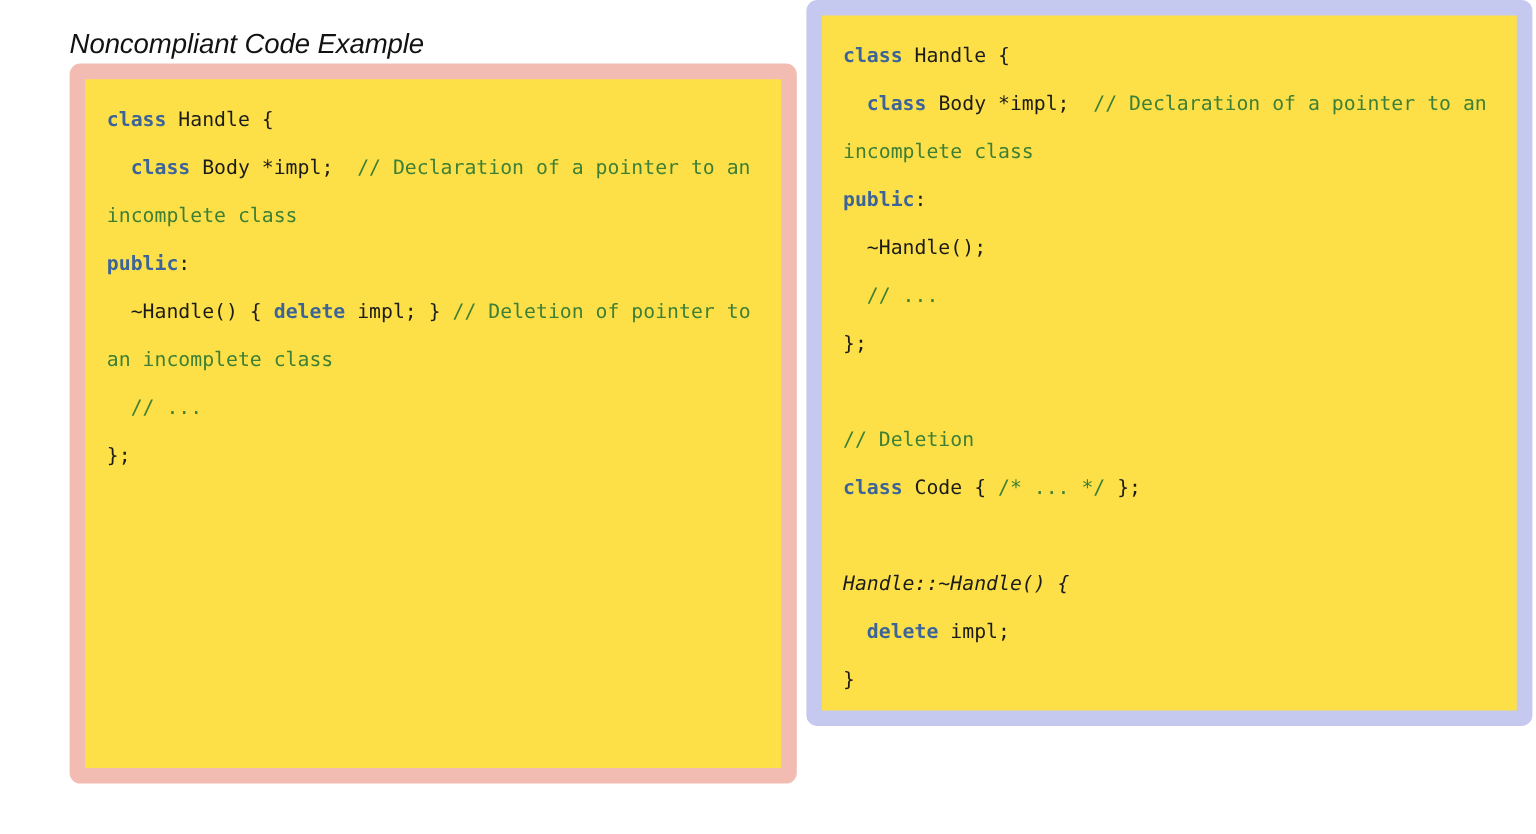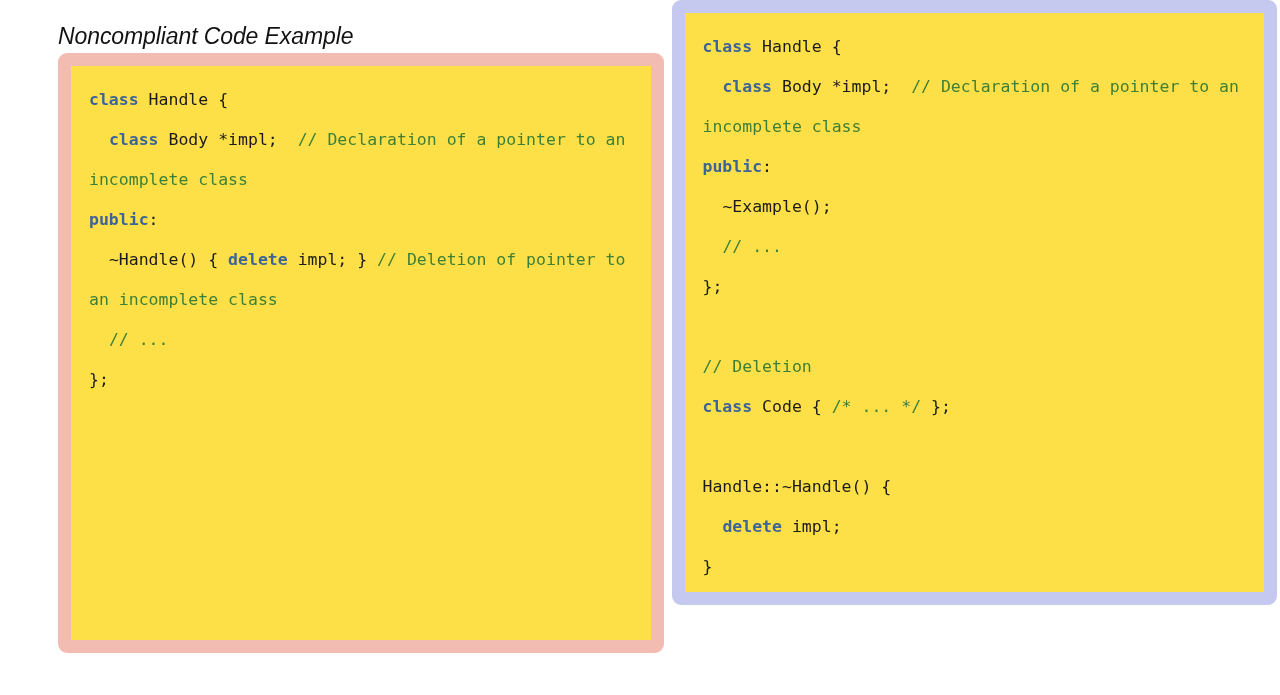--- a/index.html
+++ b/index.html
@@ -106,25 +106,25 @@
 <span class="plain" style="color: rgb(27, 27, 27);">  </span><span class="cmt" style="color: rgb(61, 127, 54);">// ...</span>
 <span class="plain" style="color: rgb(27, 27, 27);">};</span></pre>
       </div>
     </div>
 
     <div class="column">
       <div class="code-card compliant" style="border-color: rgb(198, 201, 239);">
         <pre class="code"><span class="kw" style="color: rgb(60, 100, 152);">class</span><span class="plain" style="color: rgb(27, 27, 27);"> Handle {</span>
 <span class="plain" style="color: rgb(27, 27, 27);">  </span><span class="kw" style="color: rgb(60, 100, 152);">class</span><span class="plain" style="color: rgb(27, 27, 27);"> Body *impl;  </span><span class="cmt" style="color: rgb(61, 127, 54);">// Declaration of a pointer to an incomplete class</span>
 <span class="kw" style="color: rgb(60, 100, 152);">public</span><span class="plain" style="color: rgb(27, 27, 27);">:</span>
-<span class="plain" style="color: rgb(27, 27, 27);">  ~Example();</span>
+<span class="plain" style="color: rgb(27, 27, 27);">  ~Handle();</span>
 <span class="plain" style="color: rgb(27, 27, 27);">  </span><span class="cmt" style="color: rgb(61, 127, 54);">// ...</span>
 <span class="plain" style="color: rgb(27, 27, 27);">};</span>
 <span class="blank-line"></span><span class="cmt" style="color: rgb(61, 127, 54);">// Deletion</span>
 <span class="kw" style="color: rgb(60, 100, 152);">class</span><span class="plain" style="color: rgb(27, 27, 27);"> Code { </span><span class="cmt" style="color: rgb(61, 127, 54);">/* ... */</span><span class="plain" style="color: rgb(27, 27, 27);"> };</span>
-<span class="blank-line"></span><span class="plain" style="color: rgb(27, 27, 27);">Handle::~Handle() {</span>
+<span class="blank-line"></span><span class="plain" style="color: rgb(27, 27, 27); font-style: italic;">Handle::~Handle() {</span>
 <span class="plain" style="color: rgb(27, 27, 27);">  </span><span class="kw" style="color: rgb(60, 100, 152);">delete</span><span class="plain" style="color: rgb(27, 27, 27);"> impl;</span>
 <span class="plain" style="color: rgb(27, 27, 27);">}</span></pre>
       </div>
     </div>
 
   </div>
 </div>
 
 </body></html>

